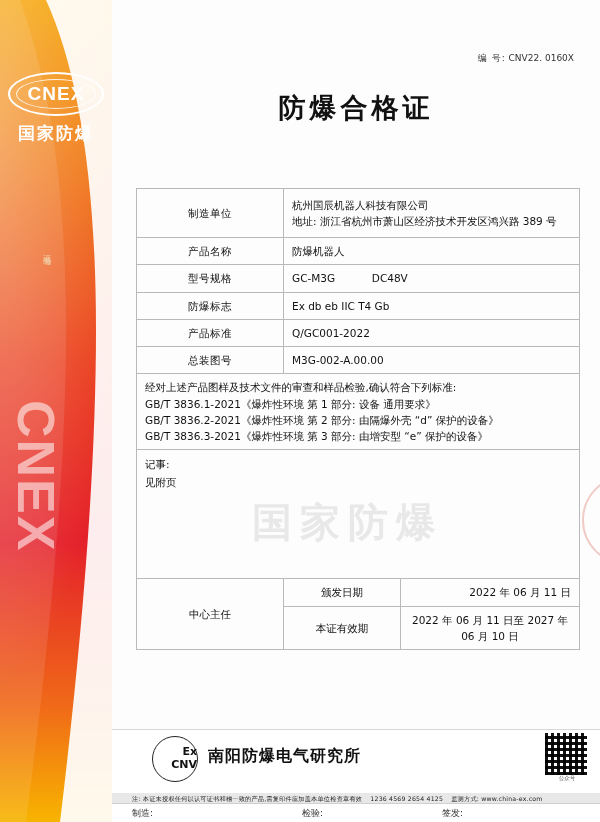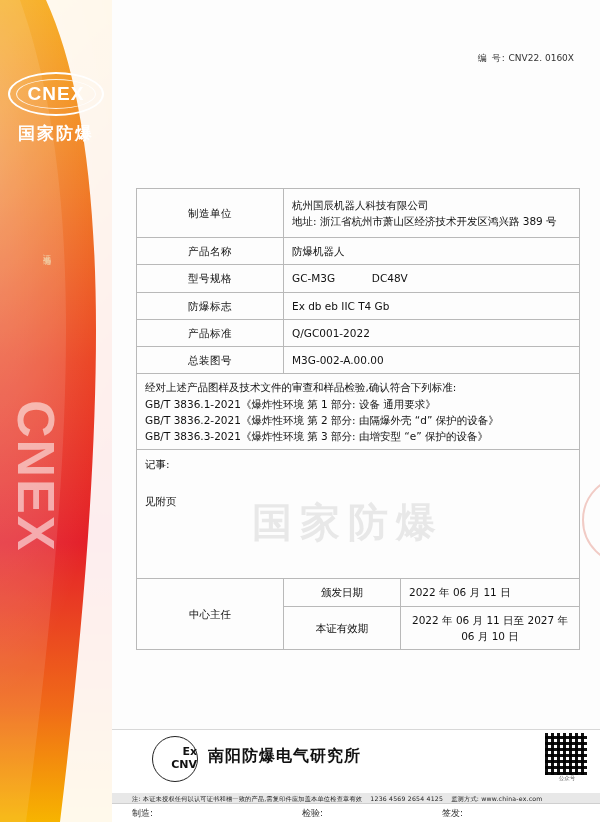--- a/index.html
+++ b/index.html
@@ -91,24 +91,24 @@
     border:.8px solid #b9b9b9;padding:5px 8px;vertical-align:middle;
     line-height:1.55;
   }
   .lbl-cell{width:62px;text-align:center;white-space:nowrap;letter-spacing:.5px;}
   .mfr-cell{height:38px;}
   .mfr-line2{display:block;}
   .spec-gap{display:inline-block;width:30px;}
   .std-cell{padding:7px 8px 9px 8px;line-height:1.7;}
   .note-cell{height:118px;vertical-align:top;padding-top:6px;position:relative;}
   .note-inner{position:absolute;left:8px;top:6px;}
-  .note-value{margin-top:20px;}
+  .note-value{margin-top:1px;}
   .sig-label{width:130px;text-align:center;}
   .date-label{width:100px;text-align:center;}
-  .date-val{text-align:left;}
+  .date-val{text-align:right;}
   .valid-val{text-align:center;}
   
   .footer{
     position:absolute;left:112px;right:0;bottom:0;height:92px;
     border-top:1px solid #d8d8d8;
     background:#fff;
   }
   .footer-top{position:relative;height:64px;}
   .ex-badge{
     position:absolute;left:40px;top:6px;width:44px;height:44px;
@@ -174,20 +174,21 @@
     </div>
   </div>
 
   <div class="content">
 
     <div class="doc-code">
       <span class="lbl">编 号:</span>
       <span>CNV22. 0160X</span>
     </div>
 
+    <div class="title">防爆合格证</div>
 
     <div class="watermark">国家防爆</div>
     <div class="seal"></div>
 
     <table class="tbl">
       <tbody>
           <tr>
         <td class="lbl-cell">制造单位</td>
         <td class="mfr-cell" colspan="3">
           <span>杭州国辰机器人科技有限公司</span>

